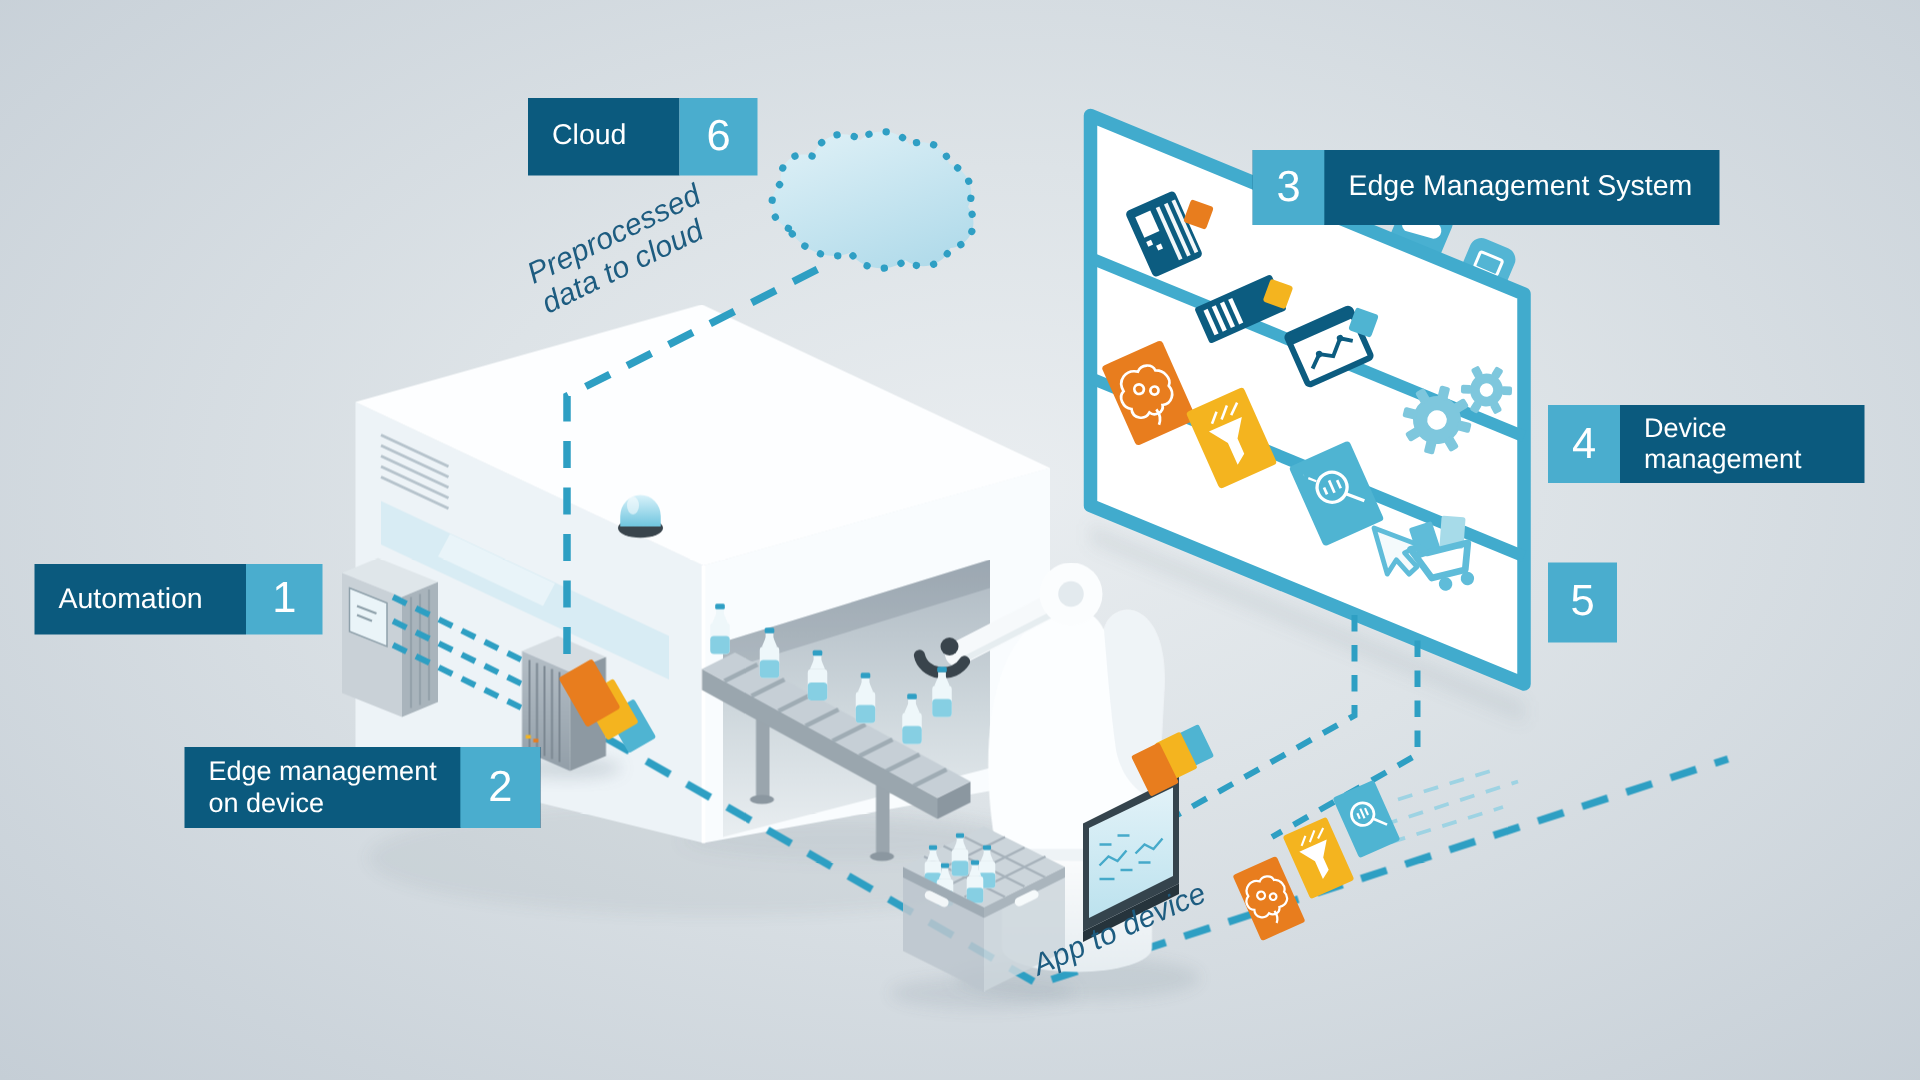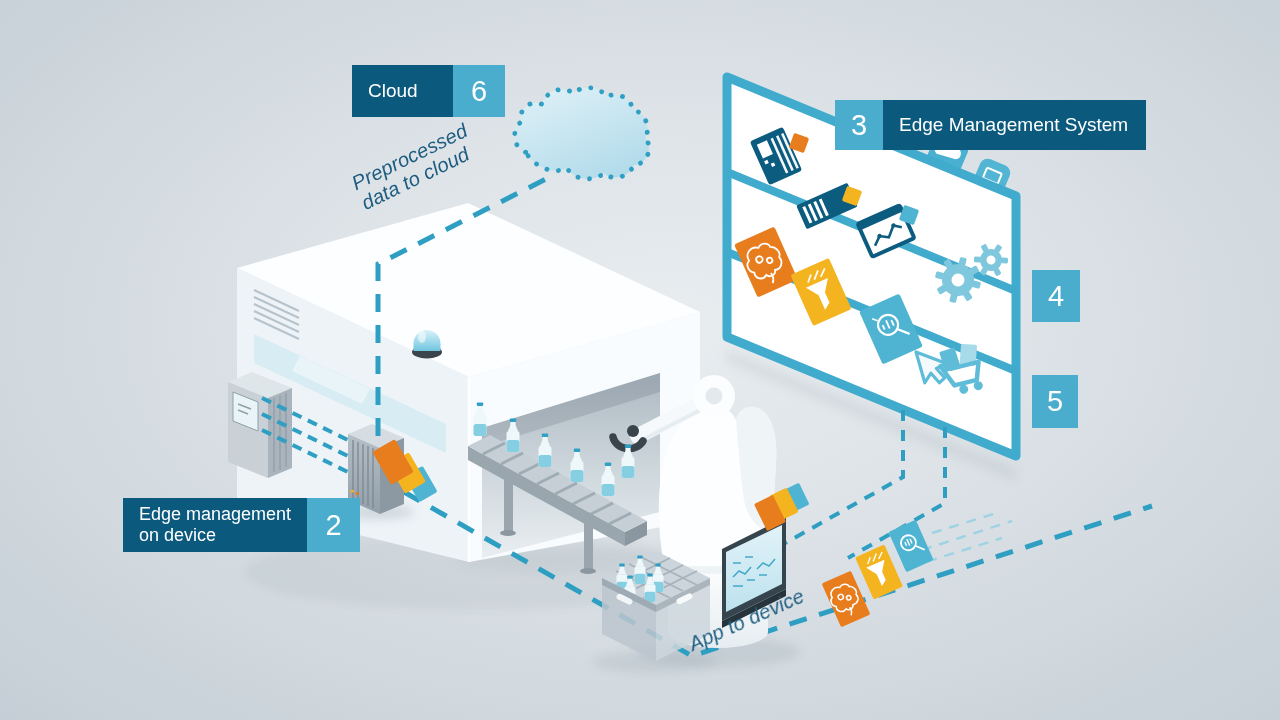--- a/index.html
+++ b/index.html
@@ -384,40 +384,48 @@
     <g stroke="#ffffff" stroke-width="1.5" fill="none">
       <path d="M-1,-13 c-5,-4 -12,0 -11,6 c-4,2 -4,8 0,10 c-2,5 4,9 8,6 c2,3 7,3 8,-1 c5,1 9,-3 7,-8 c3,-3 1,-9 -3,-10 c0,-4 -6,-6 -9,-3 z"></path>
       <circle cx="-4" cy="-4" r="2.6"></circle>
             <circle cx="3" cy="0" r="2.2"></circle>
             <path d="M0,9 q1,5 -2,8"></path>
     </g>
   </g>
 </g>
 </svg>
 
+<div class="label" style="left:23px;top:376px;height:47px">
+  <div class="lbl-text" style="min-width:141px"><span>Automation</span></div>
+  <div class="lbl-num">
+        <span>1</span>
+      </div>
+</div>
 
 <div class="label" style="left:123px;top:498px;height:54px">
   <div class="lbl-text" style="min-width:184px;font-size:18px"><span>Edge management
 on device</span></div>
   <div class="lbl-num" style="width:53px">
         <span>2</span>
       </div>
 </div>
 
 <div class="label" style="left:835px;top:100px;height:50px">
   <div class="lbl-num" style="width:48px">
         <span>3</span>
       </div>
   <div class="lbl-text" style="min-width:263px;"><span>Edge Management System</span></div>
 </div>
 
 <div class="label" style="left:1032px;top:270px;height:52px">
   <div class="lbl-num" style="width:48px">
         <span>4</span>
       </div>
+  <div class="lbl-text" style="min-width:163px;font-size:18px"><span>Device
+management</span></div>
 </div>
 
 <div class="label" style="left:1032px;top:375px;height:53px">
   <div class="lbl-num" style="width:46px">
         <span>5</span>
       </div>
 </div>
 
 <div class="label" style="left:352px;top:65px;height:52px">
   <div class="lbl-text" style="min-width:101px"><span>Cloud</span></div>

